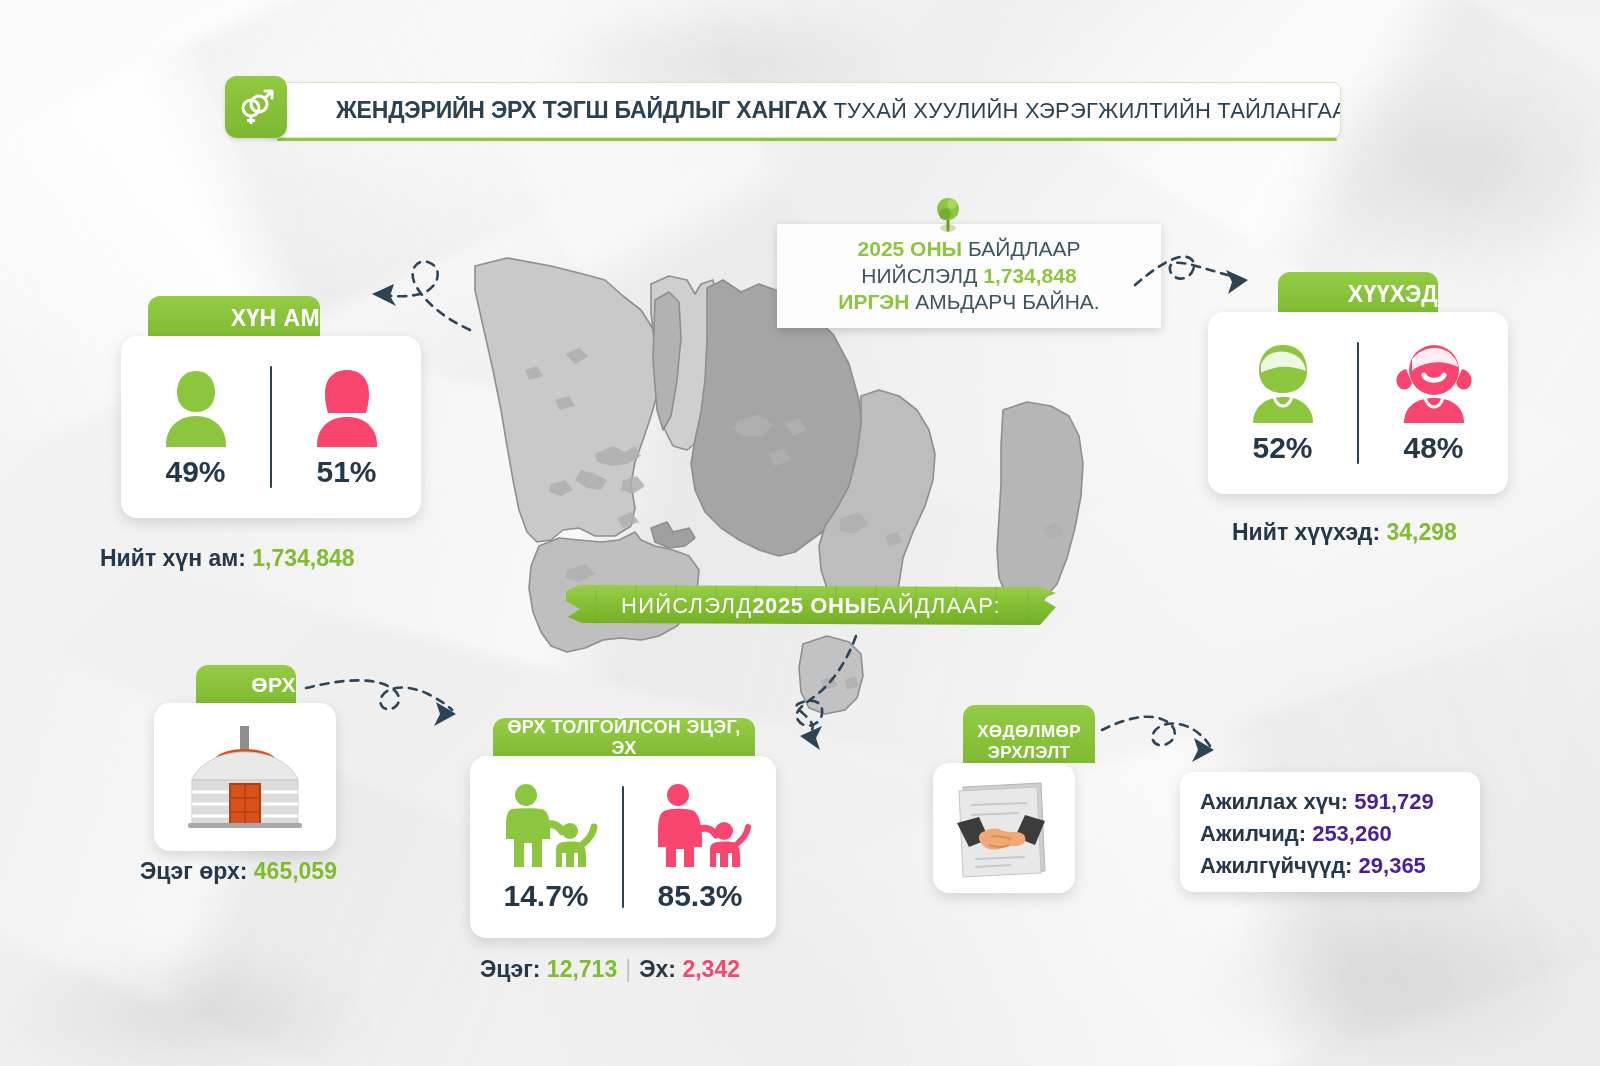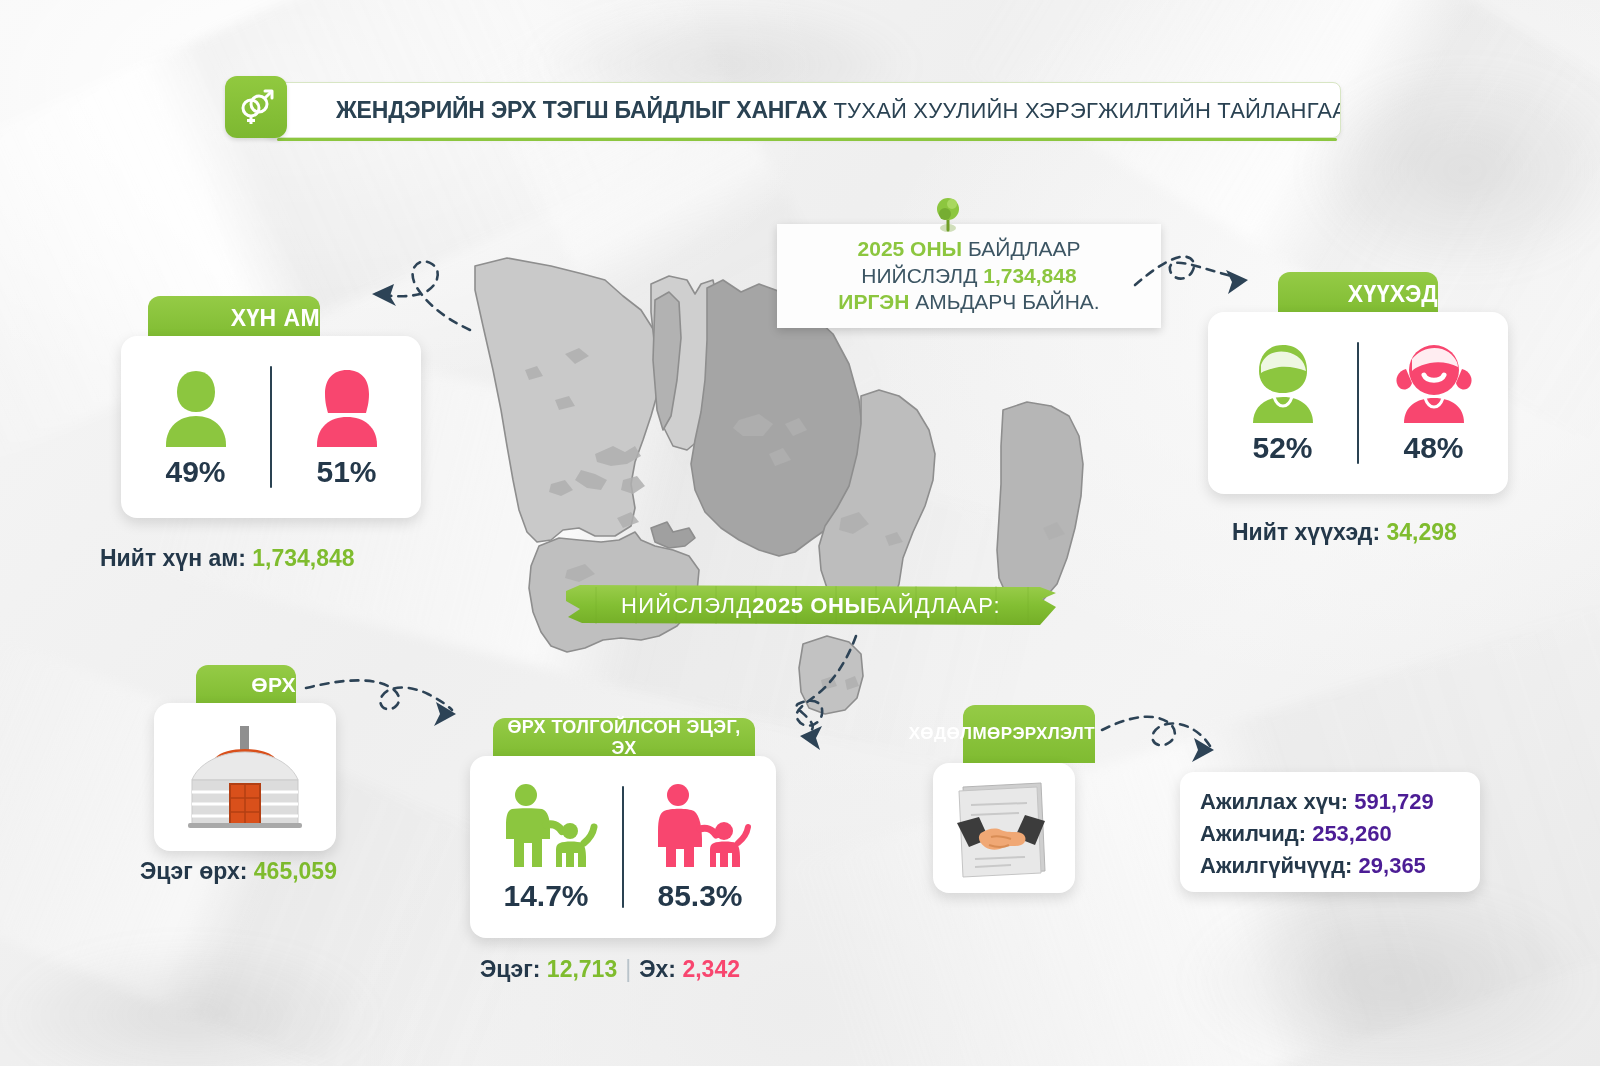--- a/index.html
+++ b/index.html
@@ -172,21 +172,21 @@
   #hh-tag    { left: 196px; top: 665px; width: 100px; height: 40px; font-size: 21px; }
   #hh-card   { left: 154px; top: 703px; width: 182px; height: 148px; }
   #hh-cap    { left: 140px; top: 858px; }
 
   
   #hhh-tag   { left: 493px; top: 718px; width: 262px; height: 40px; font-size: 18px; }
   #hhh-card  { left: 470px; top: 756px; width: 306px; height: 182px; }
   #hhh-cap   { left: 480px; top: 956px; }
 
   
-  #emp-tag   { left: 963px; top: 705px; width: 132px; height: 58px; font-size: 17px; line-height: 1.2; }
+  #emp-tag   { left: 963px; top: 705px; width: 132px; height: 58px; font-size: 17px; line-height: 1.2; flex-direction: column; }
   #emp-card  { left: 933px; top: 763px; width: 142px; height: 130px; display:flex; align-items:center; justify-content:center;}
   #emp-box {
     position: absolute; left: 1180px; top: 772px;
     width: 300px; height: 120px;
     background: #ffffff;
     border-radius: 14px;
     box-shadow: 0 5px 14px rgba(0,0,0,.13);
     padding: 14px 0 0 20px;
     z-index: 3;
   }

